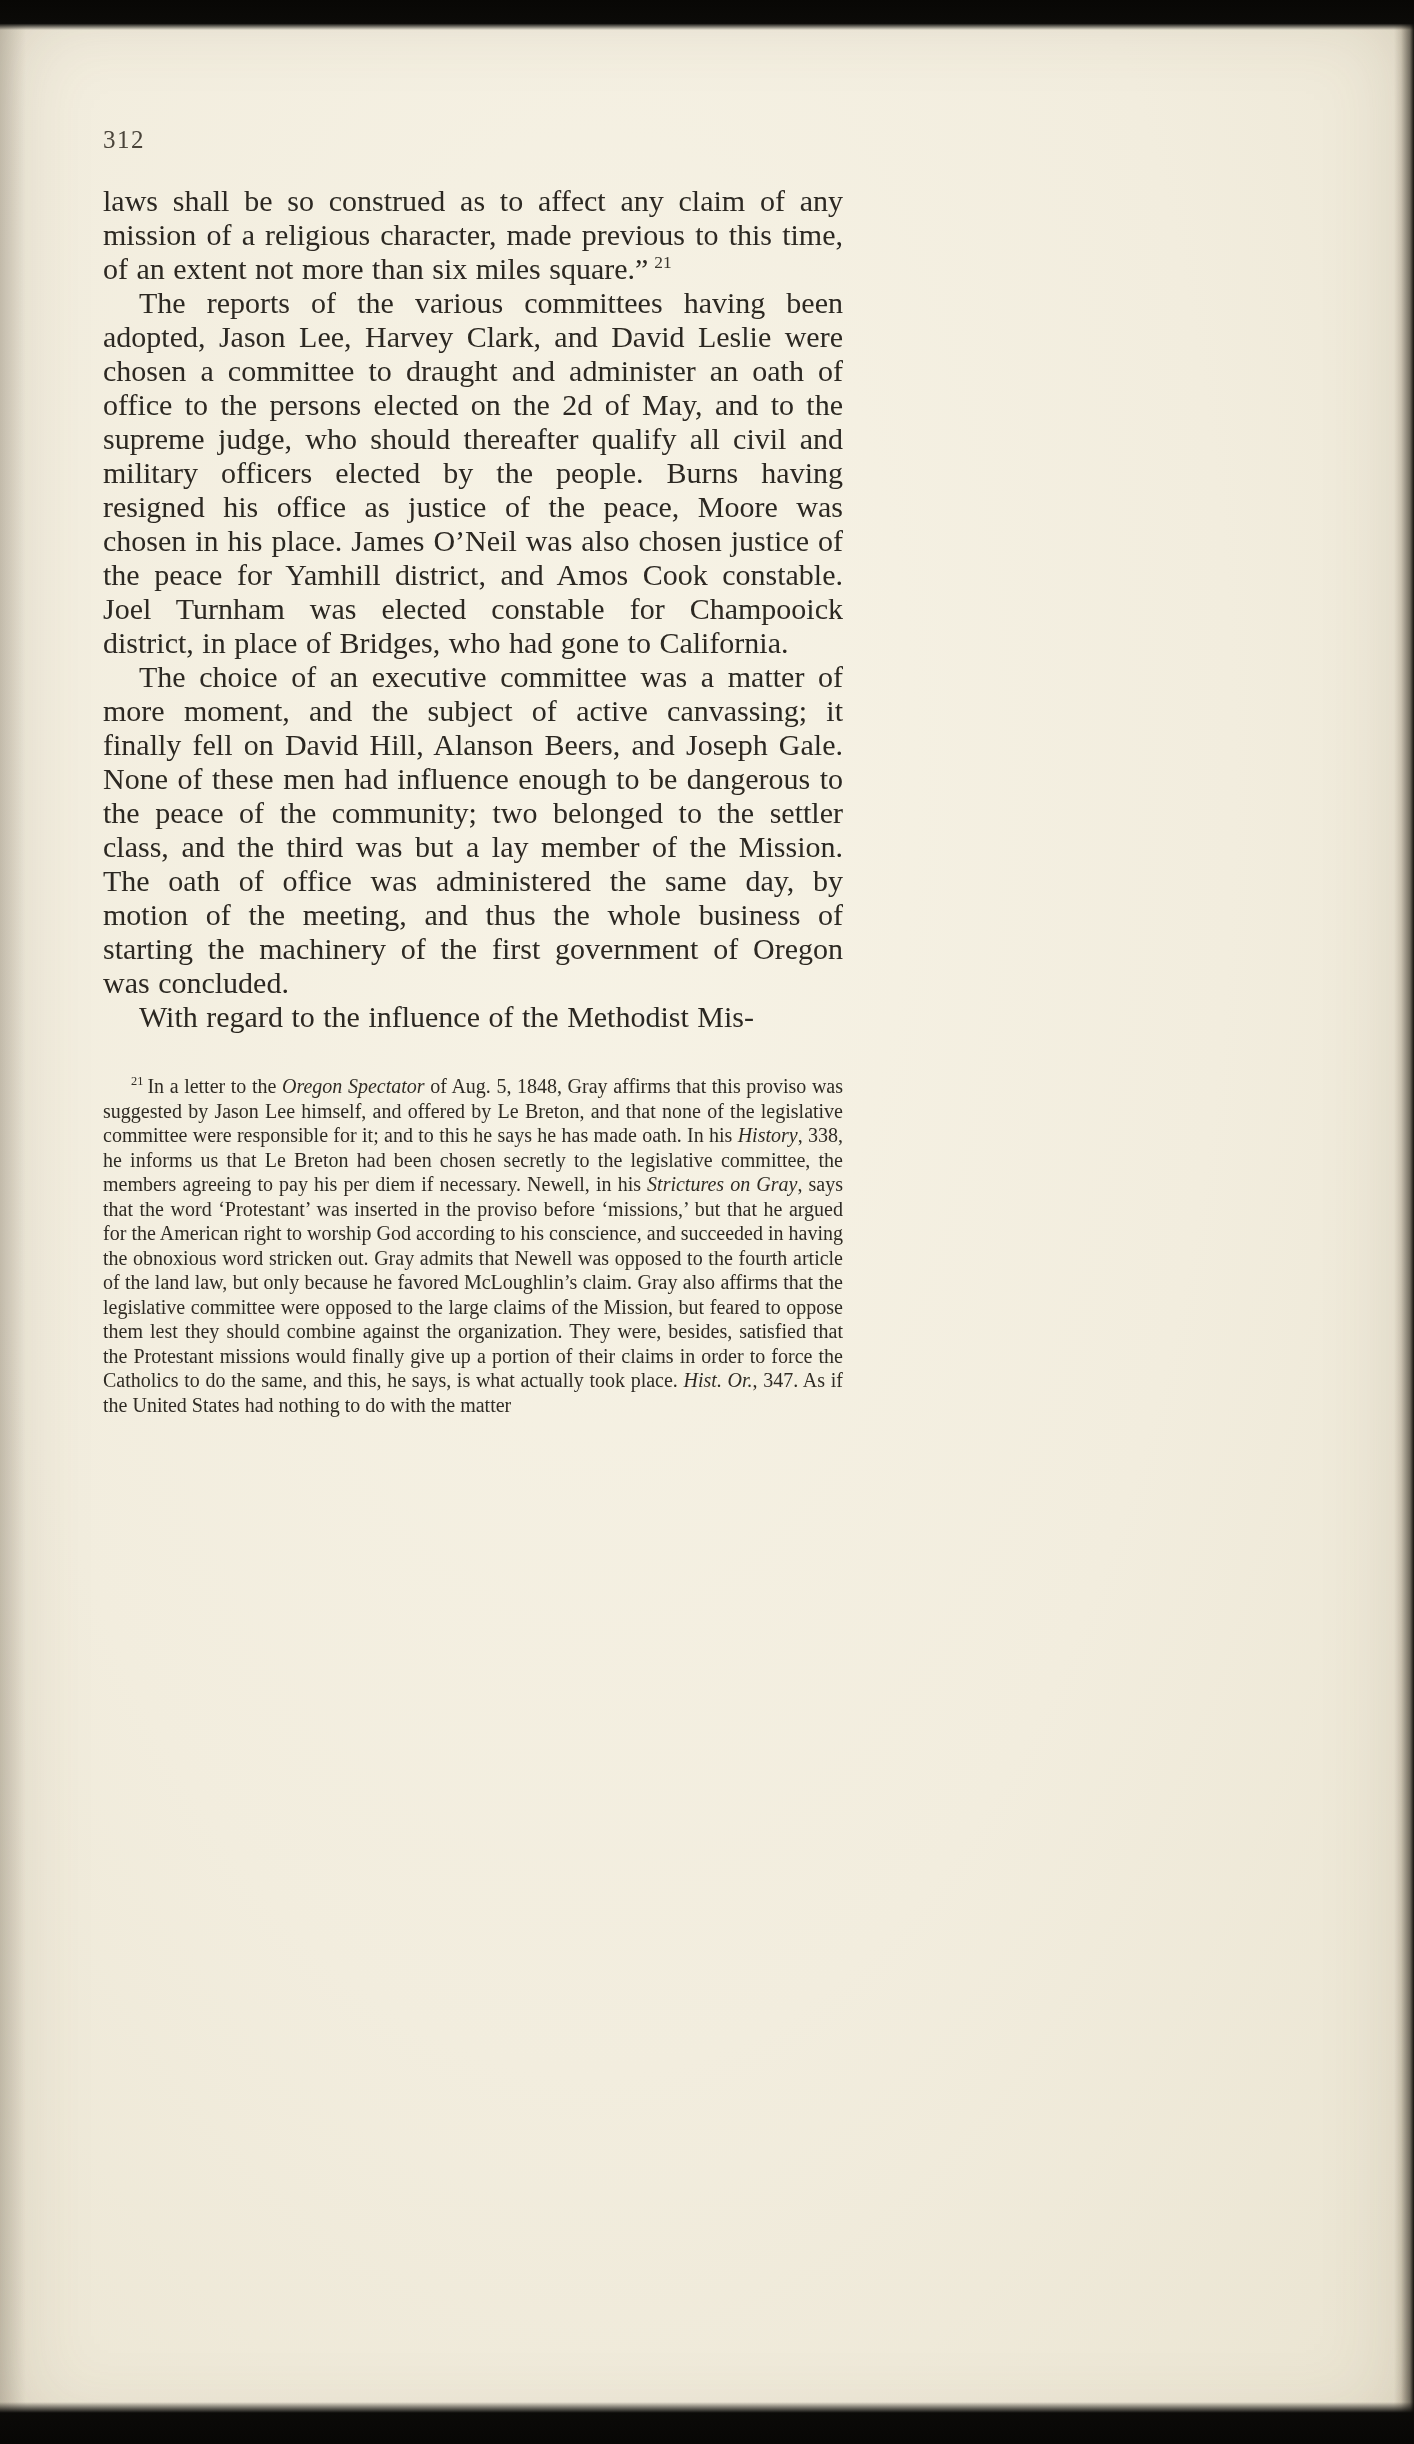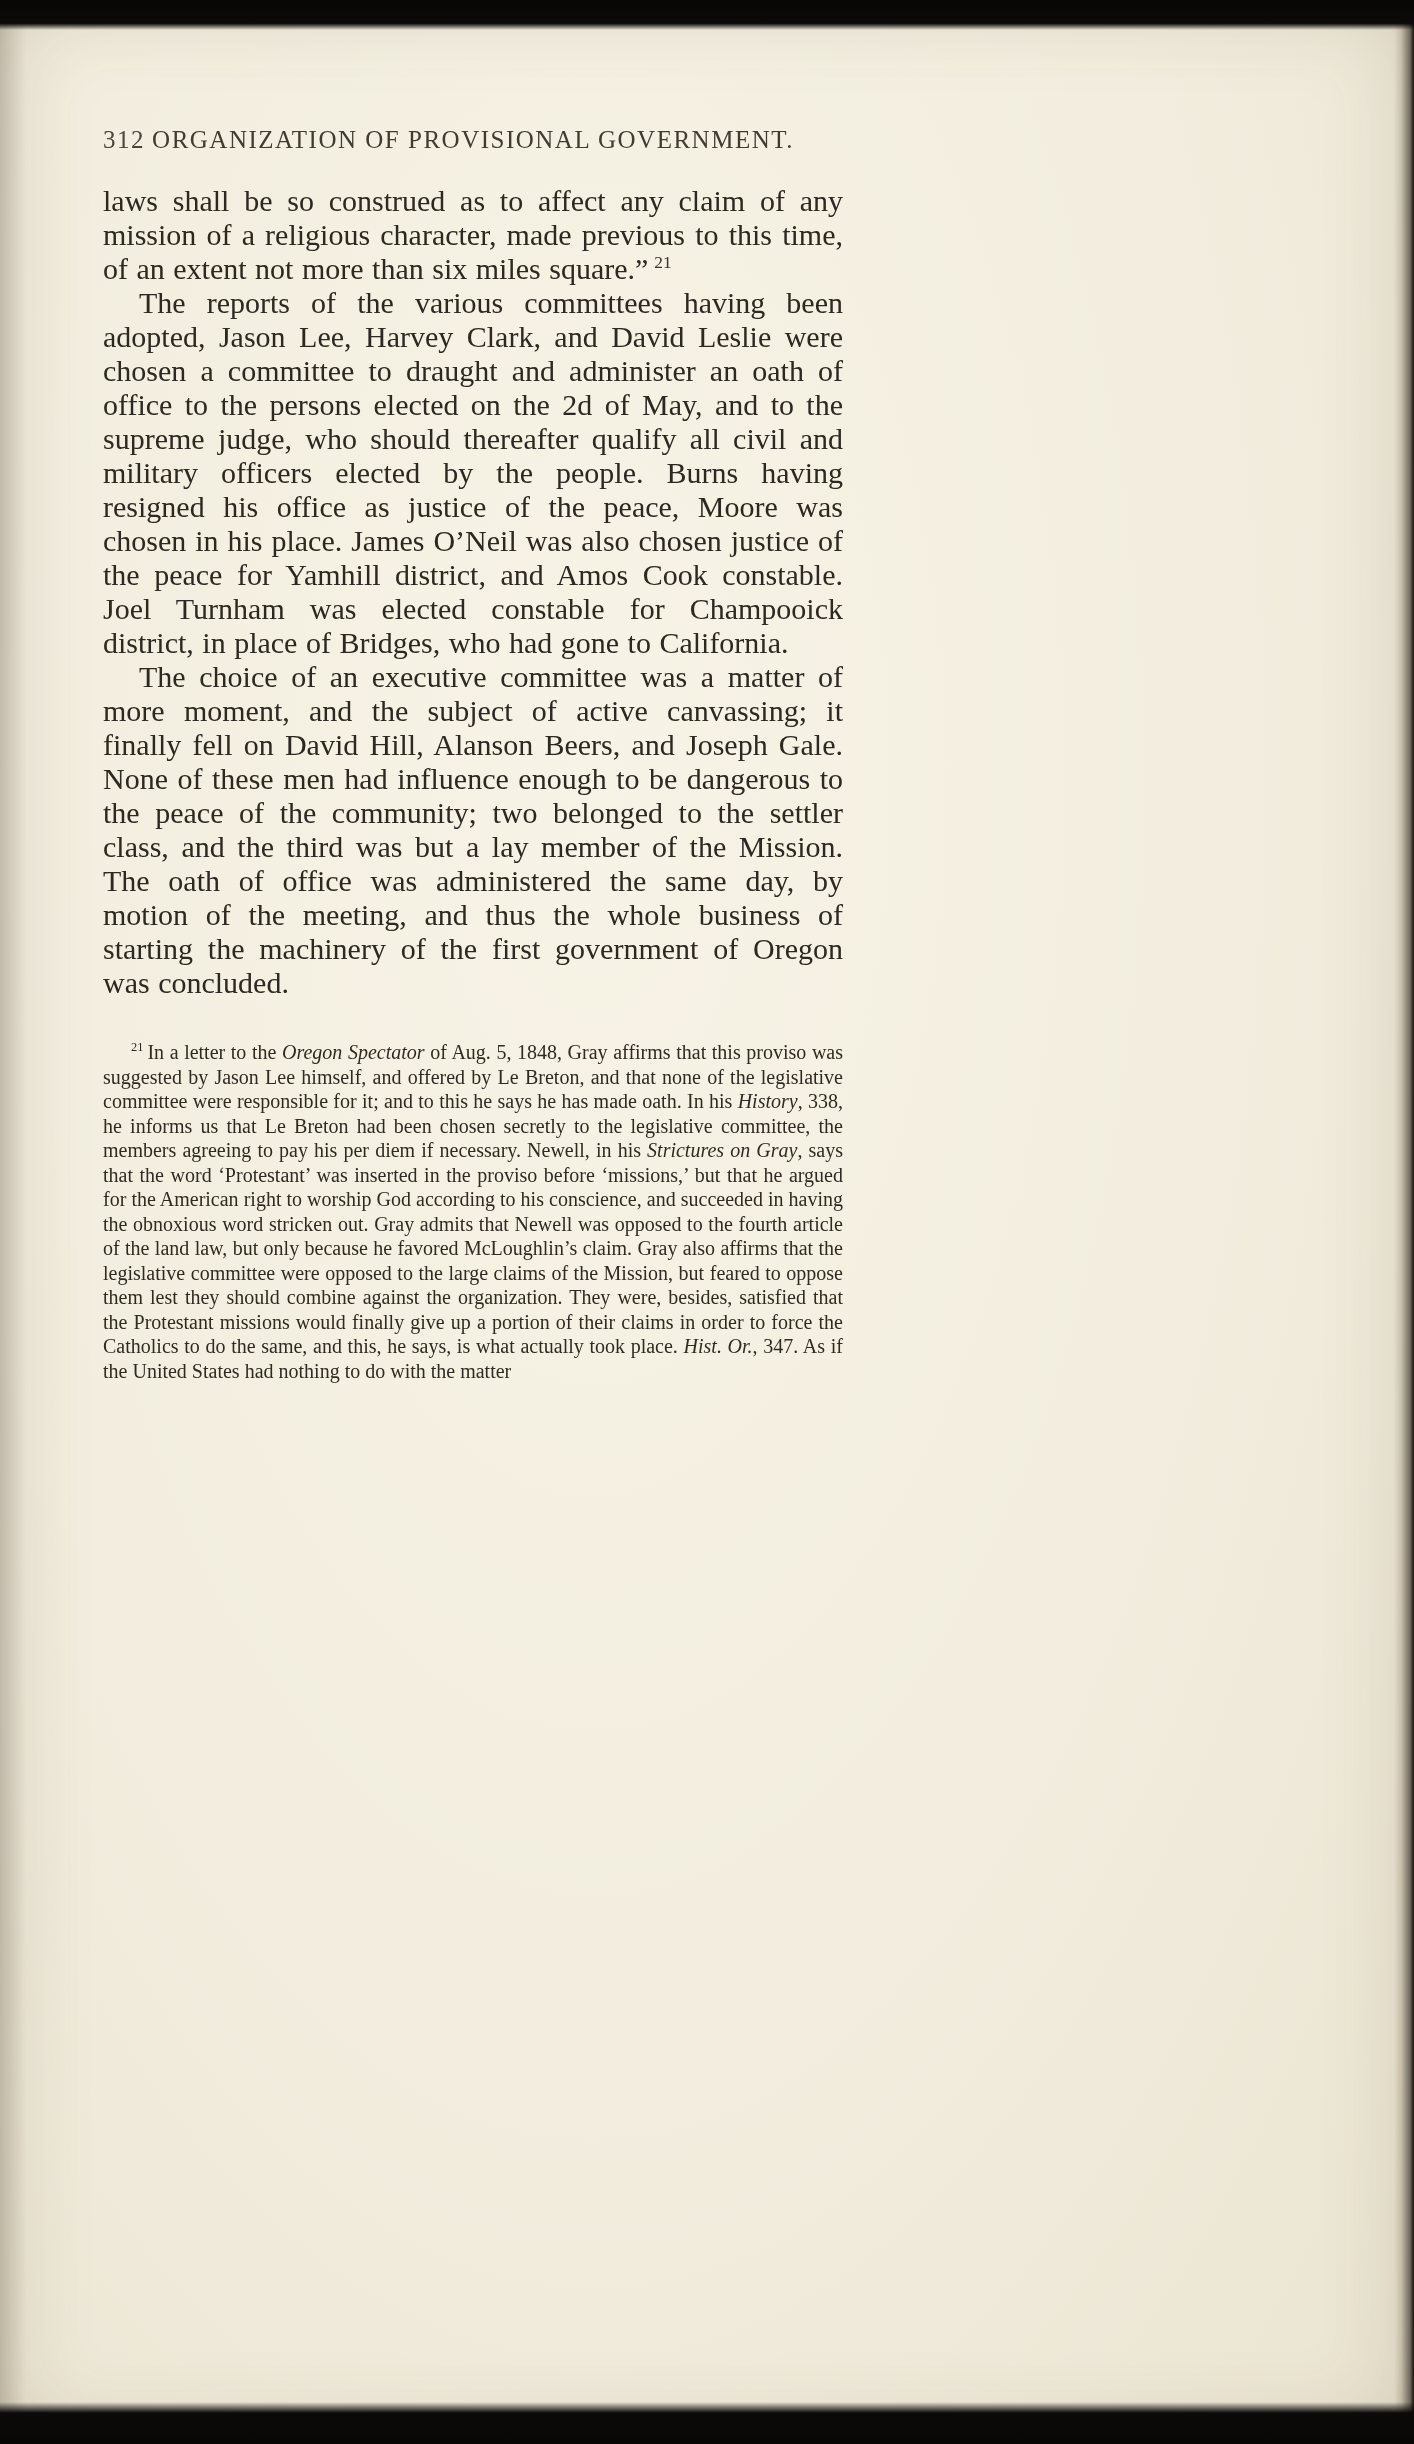--- a/index.html
+++ b/index.html
@@ -97,27 +97,27 @@
 
 <div class="scan">
 
   <div class="edge-left"></div>
   <div class="edge-right"></div>
 
   <div class="column">
 
     <header class="running-head">
       <span class="pagenum">312</span>
-      <span class="title">ORGANIZATION OF PROVISIONAL GOVERNMENT.</span>
     </header>
 
     <main class="bodytext">
       <p class="para noindent"><span>laws shall be so construed as to affect any claim of any mission of a religious character, made previous to this time, of an extent not more than six miles square.”</span><sup class="ref">21</sup></p>
       <p class="para">The reports of the various committees having been adopted, Jason Lee, Harvey Clark, and David Leslie were chosen a committee to draught and administer an oath of office to the persons elected on the 2d of May, and to the supreme judge, who should thereafter qualify all civil and military officers elected by the people.  Burns having resigned his office as justice of the peace, Moore was chosen in his place.  James O’Neil was also chosen justice of the peace for Yamhill district, and Amos Cook constable.  Joel Turnham was elected constable for Champooick district, in place of Bridges, who had gone to California.</p>
       <p class="para">The choice of an executive committee was a matter of more moment, and the subject of active canvassing; it finally fell on David Hill, Alanson Beers, and Joseph Gale.  None of these men had influence enough to be dangerous to the peace of the community; two belonged to the settler class, and the third was but a lay member of the Mission.  The oath of office was administered the same day, by motion of the meeting, and thus the whole business of starting the machinery of the first government of Oregon was concluded.</p>
+      <p class="para">With regard to the influence of the Methodist Mis-</p>
 
       <div class="footnote">
         <p><sup class="fnmark">21</sup><span>In a letter to the </span><i>Oregon Spectator</i><span> of Aug. 5, 1848, Gray affirms that this proviso was suggested by Jason Lee himself, and offered by Le Breton, and that none of the legislative committee were responsible for it; and to this he says he has made oath.  In his </span><i>History</i><span>, 338, he informs us that Le Breton had been chosen secretly to the legislative committee, the members agreeing to pay his per diem if necessary.  Newell, in his </span><i>Strictures on Gray</i><span>, says that the word ‘Protestant’ was inserted in the proviso before ‘missions,’ but that he argued for the American right to worship God according to his conscience, and succeeded in having the obnoxious word stricken out.  Gray admits that Newell was opposed to the fourth article of the land law, but only because he favored McLoughlin’s claim.  Gray also affirms that the legislative committee were opposed to the large claims of the Mission, but feared to oppose them lest they should combine against the organization.  They were, besides, satisfied that the Protestant missions would finally give up a portion of their claims in order to force the Catholics to do the same, and this, he says, is what actually took place.  </span><i>Hist. Or.</i><span>, 347.  As if the United States had nothing to do with the matter</span></p>
       </div>
     </main>
 
   </div>
 
   <div class="edge-top"></div>
   <div class="edge-bottom"></div>

